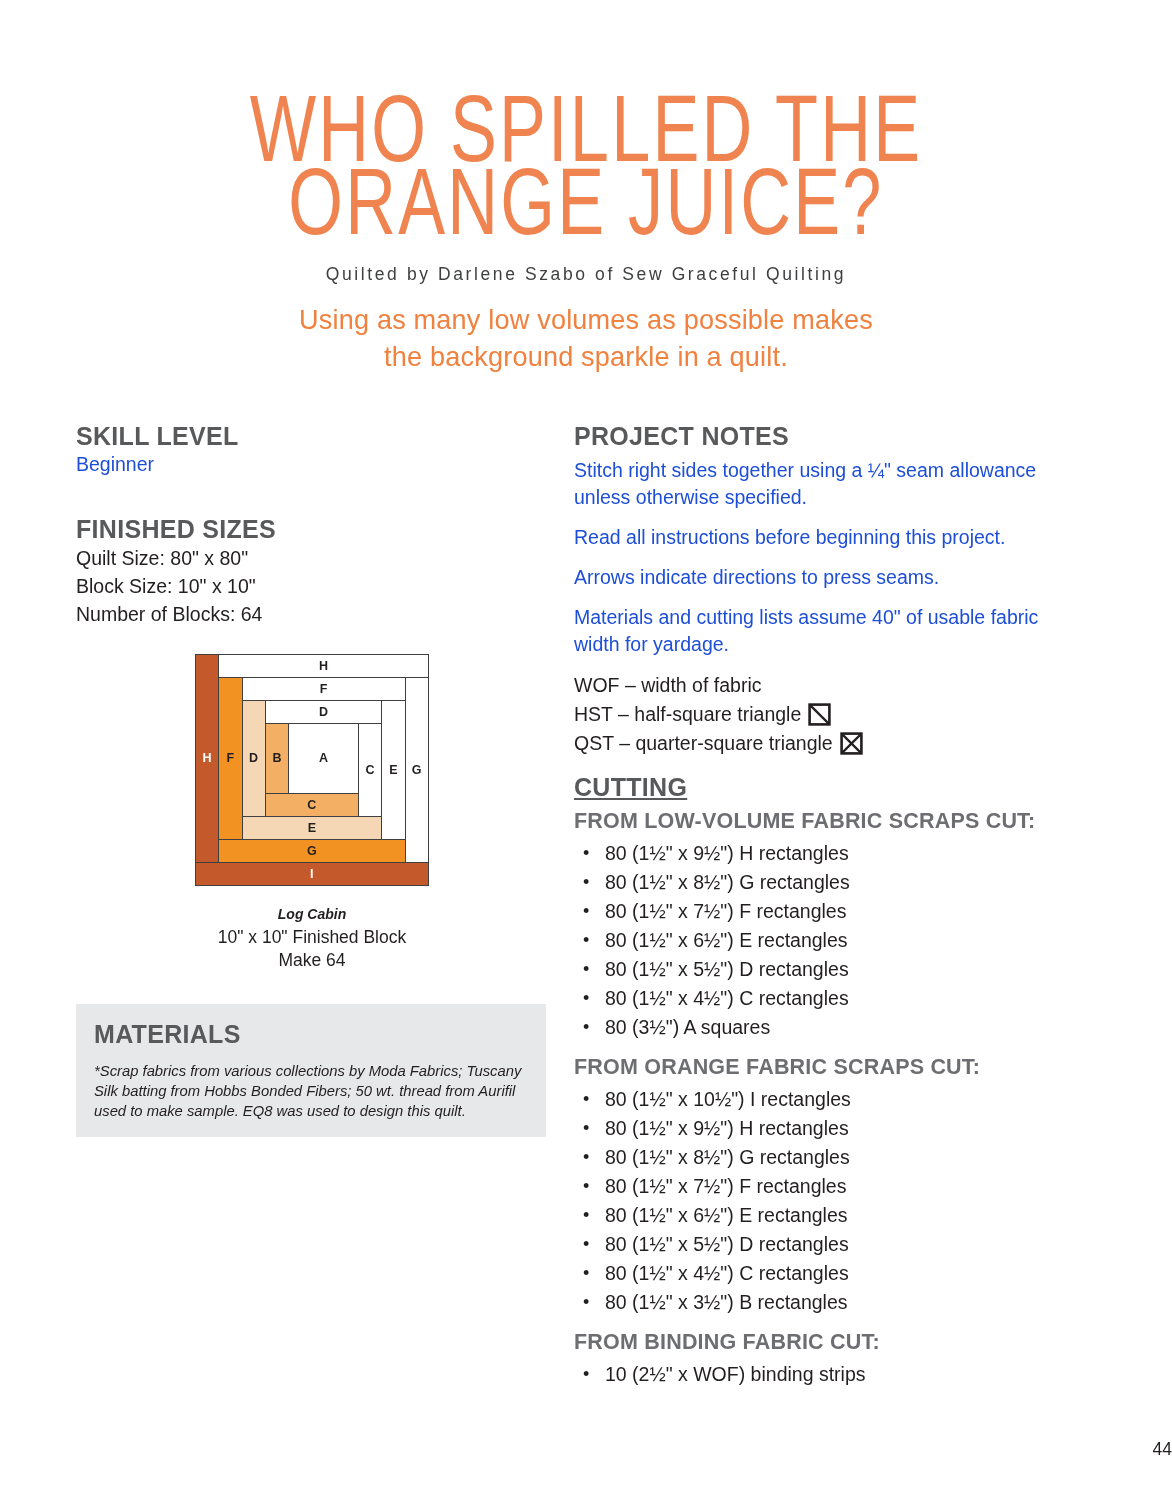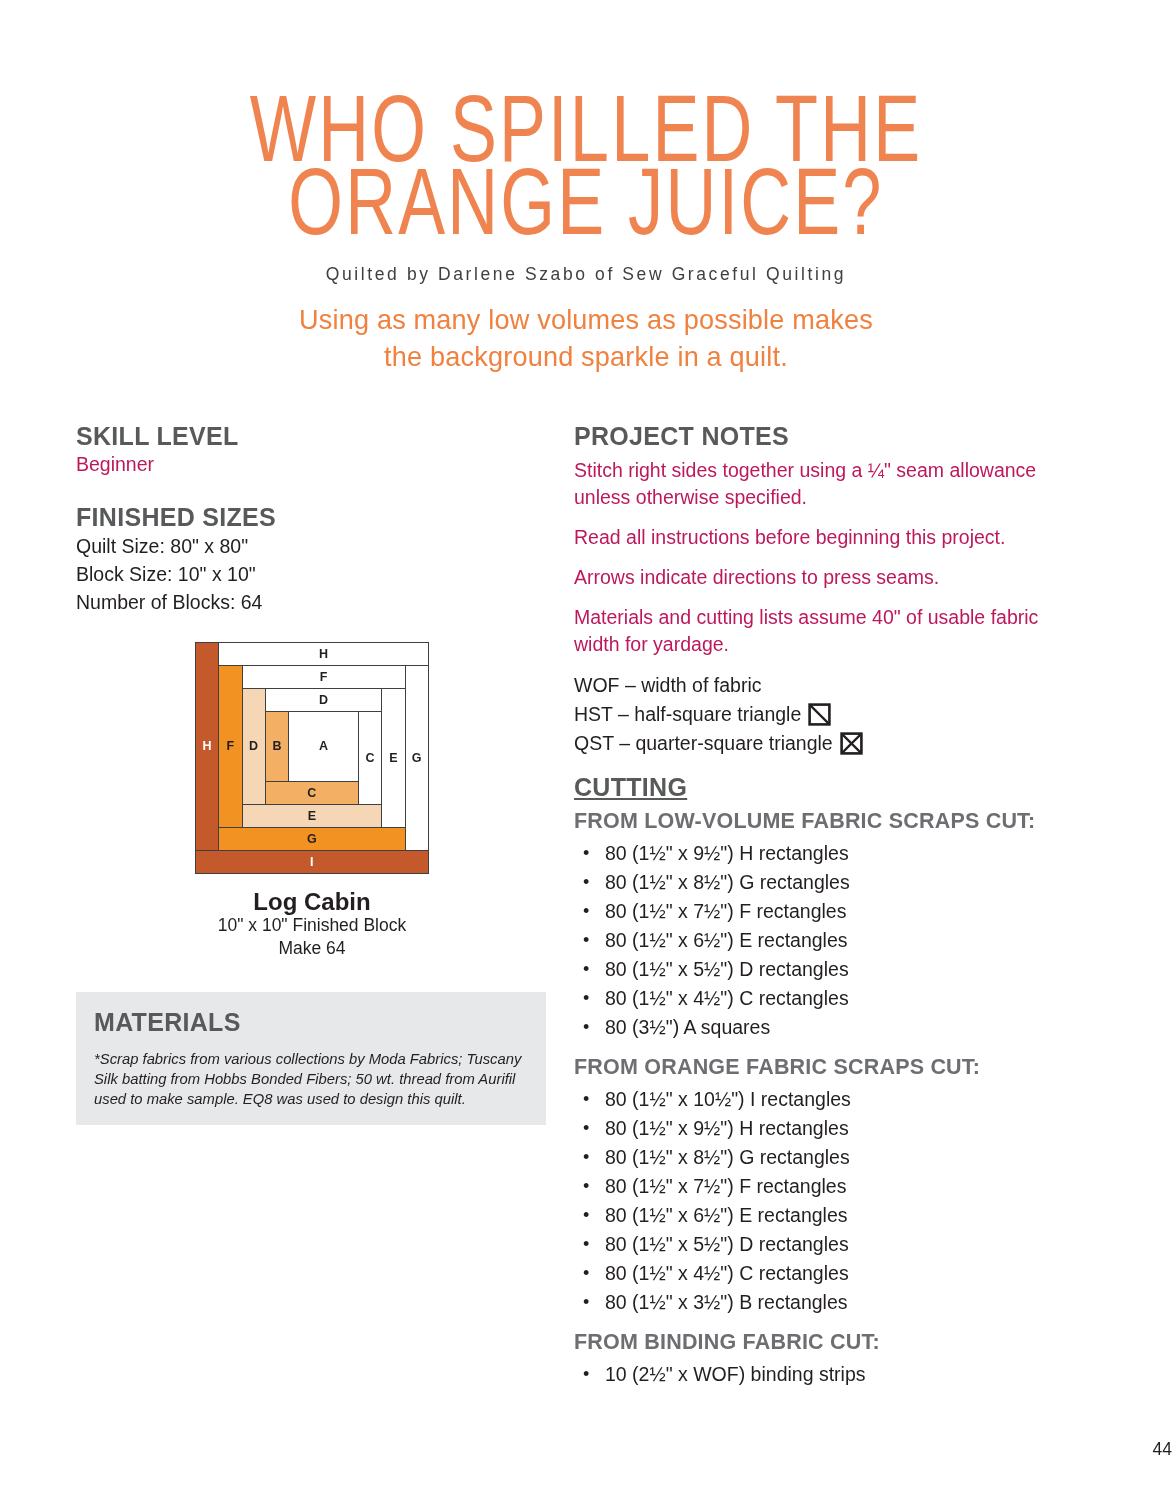--- a/index.html
+++ b/index.html
@@ -32,41 +32,41 @@
   .col-left  { width:470px; flex:none; }
   .col-right { flex:1; min-width:0; }
 
   h2.sec {
     font-size:25px; font-weight:bold; color:#58595B; letter-spacing:.3px;
     line-height:30px;
   }
   .subhead {
     font-size:21.5px; color:#6D6E71; letter-spacing:.2px; line-height:26px;
   }
-  .body-text { font-size:19.5px; line-height:27px; color:#be185d; }
-
-  .mt-block { margin-top:24px; }
+  .body-text { font-size:19.5px; line-height:27px; color:#1d4ed8; }
+
+  .mt-block { margin-top:36px; }
 
   .plain-list { list-style:none; }
   .plain-list li { font-size:19.5px; line-height:28px; }
 
   .bullet-list { list-style:none; }
   .bullet-item { position:relative; padding-left:31px; font-size:19.5px; line-height:29px; }
   .bullet-item::before { content:"•"; position:absolute; left:9px; top:0; font-size:18px; color:#231F20; }
 
   
   .figure { width:300px; margin:26px 0 0 86px; display:flex; flex-direction:column; align-items:center; }
   .block-grid {
     width:234px; height:232px; display:grid;
     grid-template-columns:repeat(10,1fr); grid-template-rows:repeat(10,1fr);
     gap:1px; background:#3F3F3F; border:1px solid #3F3F3F;
   }
   .piece { display:flex; align-items:center; justify-content:center; font-size:12.5px; font-weight:600; letter-spacing:.3px; }
   .caption { margin-top:16px; text-align:center; }
-  .caption-title { font-size:24px; font-weight:bold; line-height:24px; }
+  .caption-title { font-size:14px; font-weight:bold; line-height:24px;font-style:italic; }
   .caption-line { font-size:17.5px; line-height:23px; }
 
   
   .materials-box {
     margin-top:32px; background:#E7E8E9; padding:15px 20px 16px 18px;
   }
   .materials-box h2.sec { margin-bottom:5px; }
   .materials-box .bullet-item { line-height:29px; }
   .footnote {
     margin-top:12px; font-size:14.8px; line-height:20px; font-style:italic;

